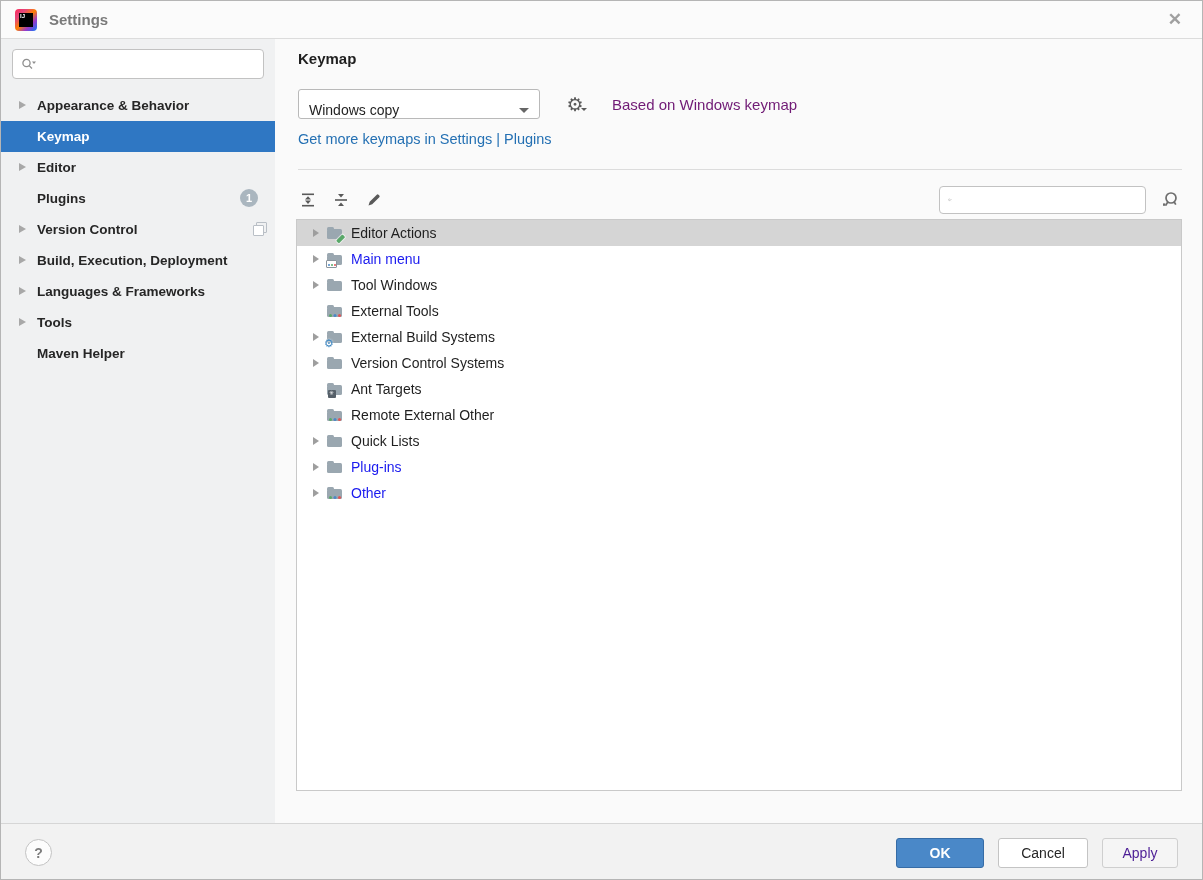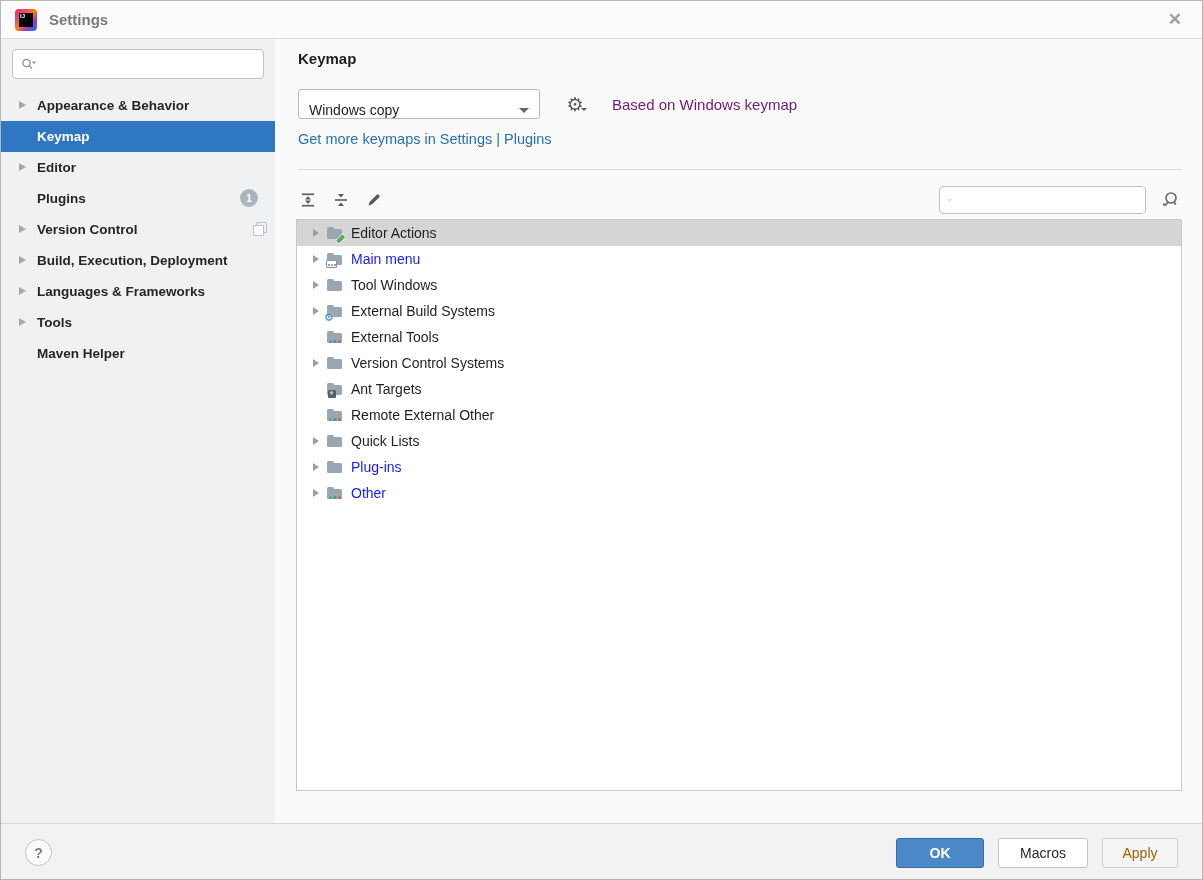--- a/index.html
+++ b/index.html
@@ -87,21 +87,21 @@
   .ov-ant::after{content:'✳';position:absolute;top:-1px;left:1px;font-size:6px;color:#fff;}
   
   .footer{height:58px;background:#f2f2f2;border-top:1px solid #d6d6d6;
     display:flex;align-items:center;padding:0 24px;}
   .help{width:27px;height:27px;border-radius:50%;border:1px solid #c3c3c3;background:#fcfcfc;
     color:#7c7c7c;font-weight:bold;font-size:14px;display:flex;align-items:center;justify-content:center;}
   .btn{height:30px;border-radius:3px;font-size:14px;display:flex;align-items:center;
     justify-content:center;cursor:default;}
   .btn-ok{margin-left:auto;width:88px;background:#4a88c8;border:1px solid #366ca6;color:#fff;font-weight:bold;}
   .btn-cancel{margin-left:14px;width:90px;background:#fff;border:1px solid #c4c4c4;color:#262626;}
-  .btn-apply{margin-left:14px;width:76px;background:#f5f5f5;border:1px solid #cfcfcf;color:#a16207;}
+  .btn-apply{margin-left:14px;width:76px;background:#f5f5f5;border:1px solid #cfcfcf;color:#4c1d95;}
 </style>
 </head>
 <body>
 
 <div class="window">
 
   <div class="titlebar">
     <span class="logo"></span>
     <span class="title-text">Settings</span>
     <span class="close">✕</span>
@@ -233,34 +233,34 @@
             <span class="tr-label">Main menu</span>
           </div>
           <div class="tr-row">
             <span class="chev tr-chev"></span>
             <span class="tico">
               <span class="fold"></span>
             </span>
             <span class="tr-label">Tool Windows</span>
           </div>
           <div class="tr-row">
+            <span class="chev tr-chev hidden"></span>
+            <span class="tico">
+              <span class="fold"></span>
+              <span class="ov-dots"></span>
+            </span>
+            <span class="tr-label">External Tools</span>
+          </div>
+          <div class="tr-row">
             <span class="chev tr-chev"></span>
             <span class="tico">
               <span class="fold"></span>
               <span class="ov-gear"></span>
             </span>
             <span class="tr-label">External Build Systems</span>
-          </div>
-          <div class="tr-row">
-            <span class="chev tr-chev hidden"></span>
-            <span class="tico">
-              <span class="fold"></span>
-              <span class="ov-dots"></span>
-            </span>
-            <span class="tr-label">External Tools</span>
           </div>
           <div class="tr-row">
             <span class="chev tr-chev"></span>
             <span class="tico">
               <span class="fold"></span>
             </span>
             <span class="tr-label">Version Control Systems</span>
           </div>
           <div class="tr-row">
             <span class="chev tr-chev hidden"></span>
@@ -302,16 +302,16 @@
           </div>
         </div>
     </div>
   </div>
 
   <div class="footer">
     <div class="help">
       <span>?</span>
     </div>
     <div class="btn btn-ok">OK</div>
-    <div class="btn btn-cancel">Macros</div>
+    <div class="btn btn-cancel">Cancel</div>
     <div class="btn btn-apply">Apply</div>
   </div>
 </div>
 
 </body></html>

